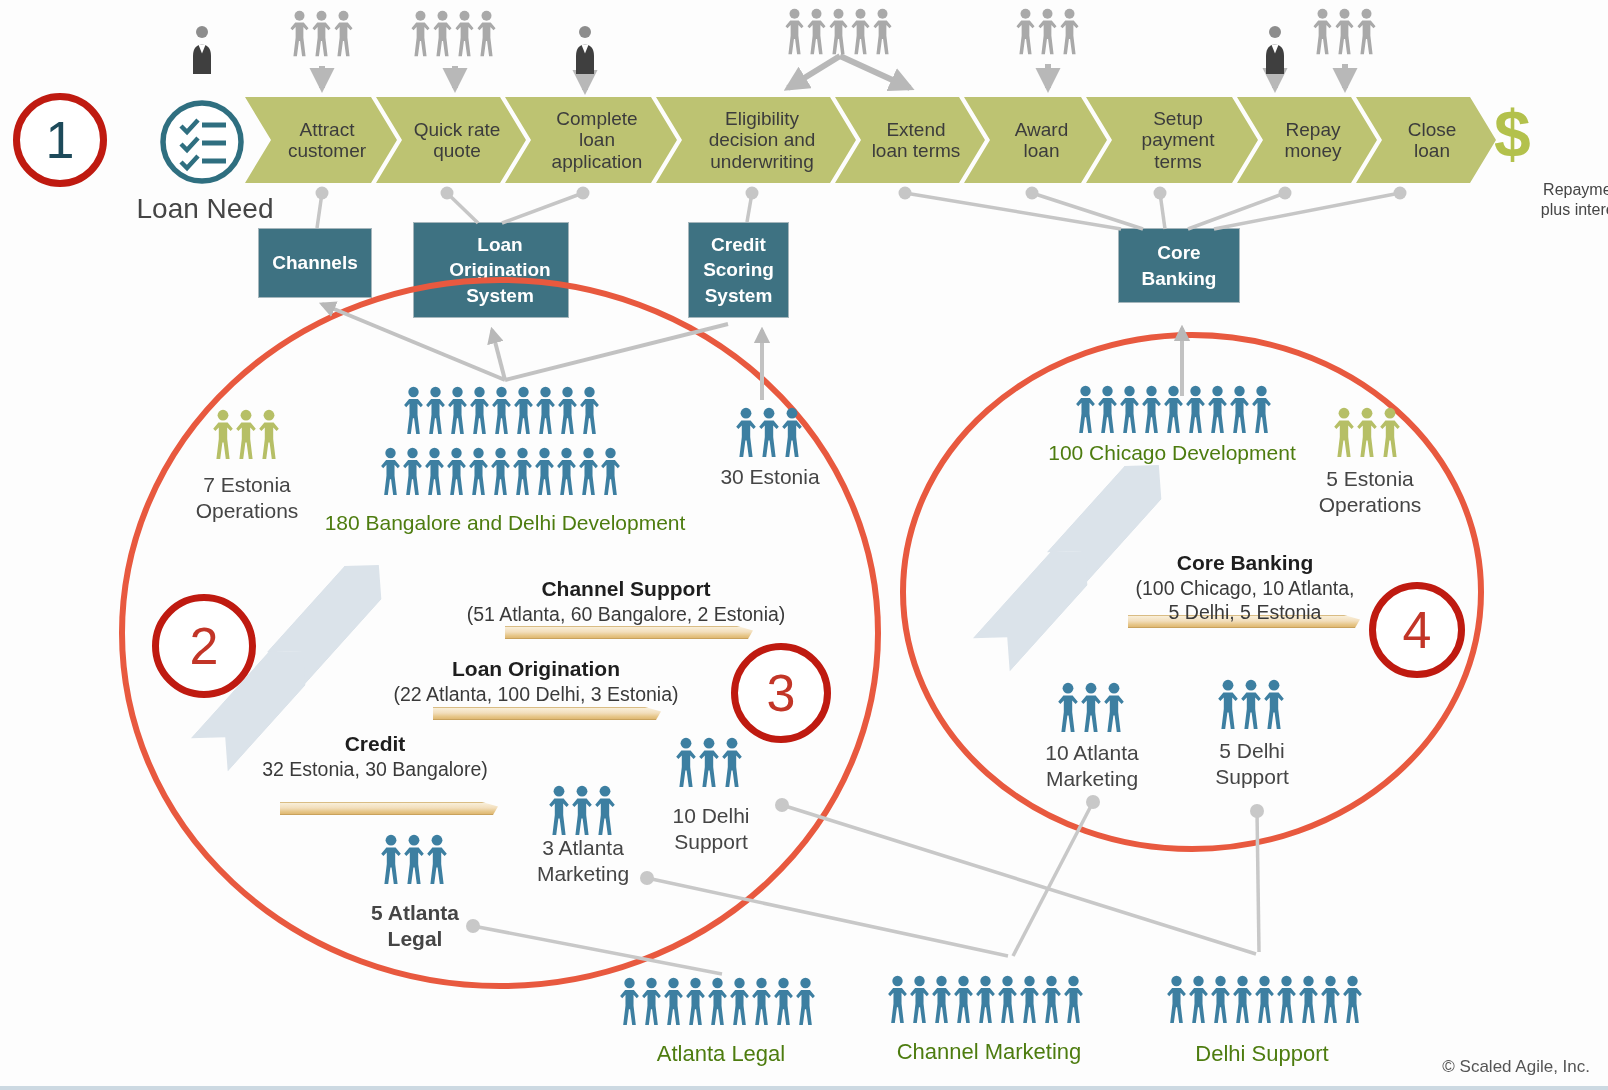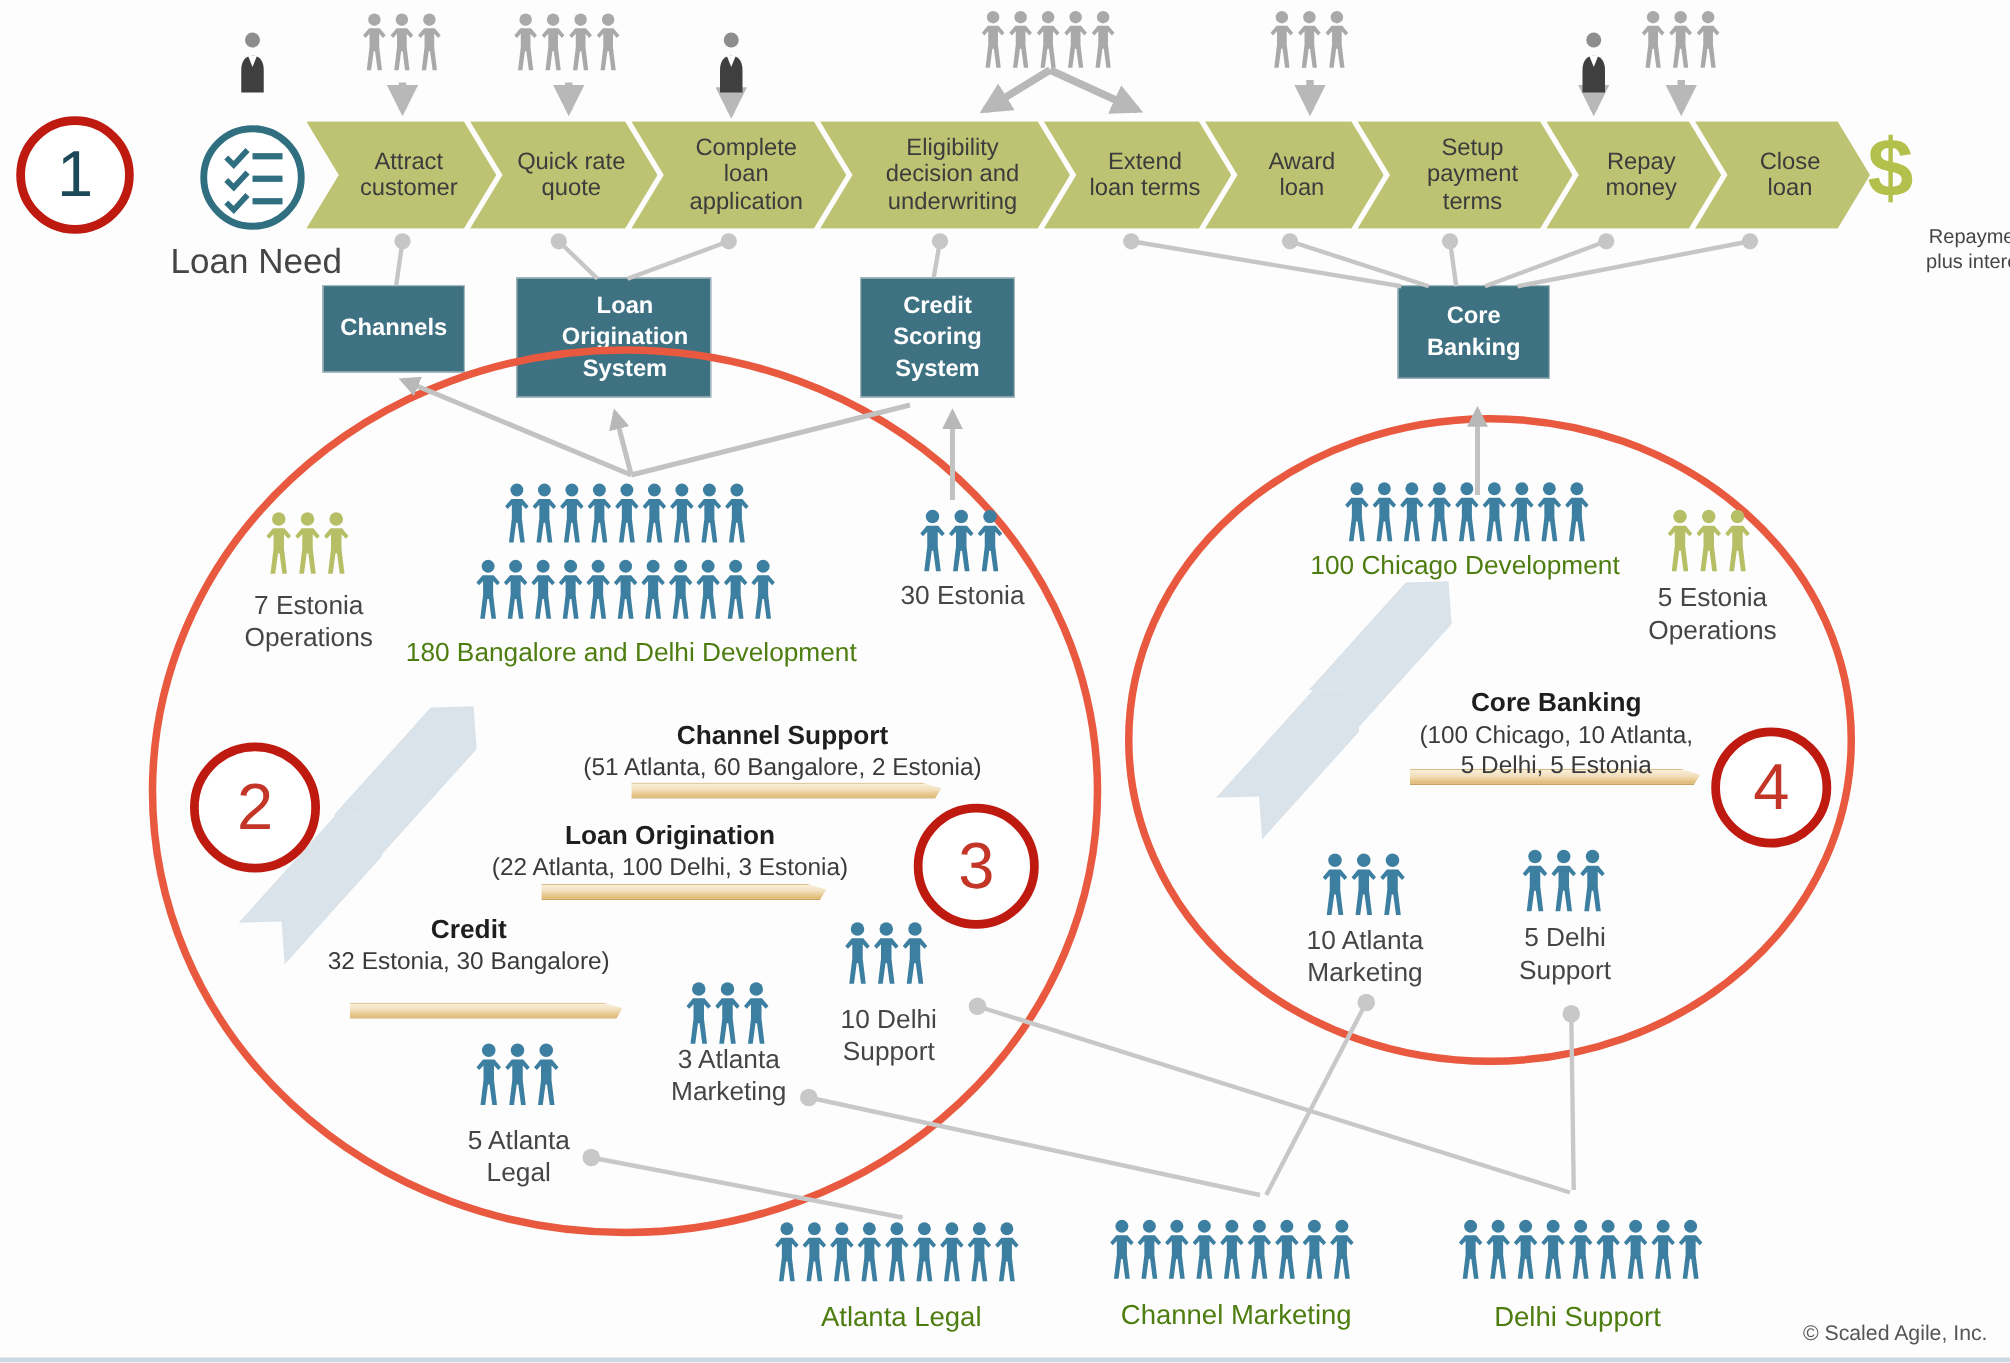--- a/index.html
+++ b/index.html
@@ -290,21 +290,21 @@
   <div>Repayment</div>
   <div>plus interest</div>
 </div>
 
 <div class="sys" style="left:258px;top:228px;width:114px;height:70px;">
     <span>Channels</span>
   </div>
 <div class="sys" style="left:413px;top:222px;width:156px;height:96px;padding-left:22px;">
     <span>Loan Origination System</span>
   </div>
-<div class="sys" style="left:688px;top:222px;width:124px;height:96px;">
+<div class="sys" style="left:688px;top:222px;width:101px;height:96px;">
     <span>Credit Scoring System</span>
   </div>
 <div class="sys" style="left:1118px;top:228px;width:122px;height:75px;">
     <span>Core Banking</span>
   </div>
 
 <div class="people olive sz-lg" style="left:211px;top:408px;">
     <svg viewBox="0 0 24 52">
       <use href="#person"></use>
     </svg>
@@ -425,21 +425,21 @@
     <svg viewBox="0 0 24 52">
       <use href="#person"></use>
     </svg>
     <svg viewBox="0 0 24 52">
       <use href="#person"></use>
     </svg>
     <svg viewBox="0 0 24 52">
       <use href="#person"></use>
     </svg>
   </div>
-<div class="lbl" style="left:335px;top:900px;width:160px;">
+<div class="lbl" style="left:335px;top:900px;width:160px;font-weight:bold;">
   <div>5 Atlanta</div>
   <div>Legal</div>
 </div>
 
 <div class="people blue sz-lg" style="left:547px;top:784px;">
     <svg viewBox="0 0 24 52">
       <use href="#person"></use>
     </svg>
     <svg viewBox="0 0 24 52">
       <use href="#person"></use>

